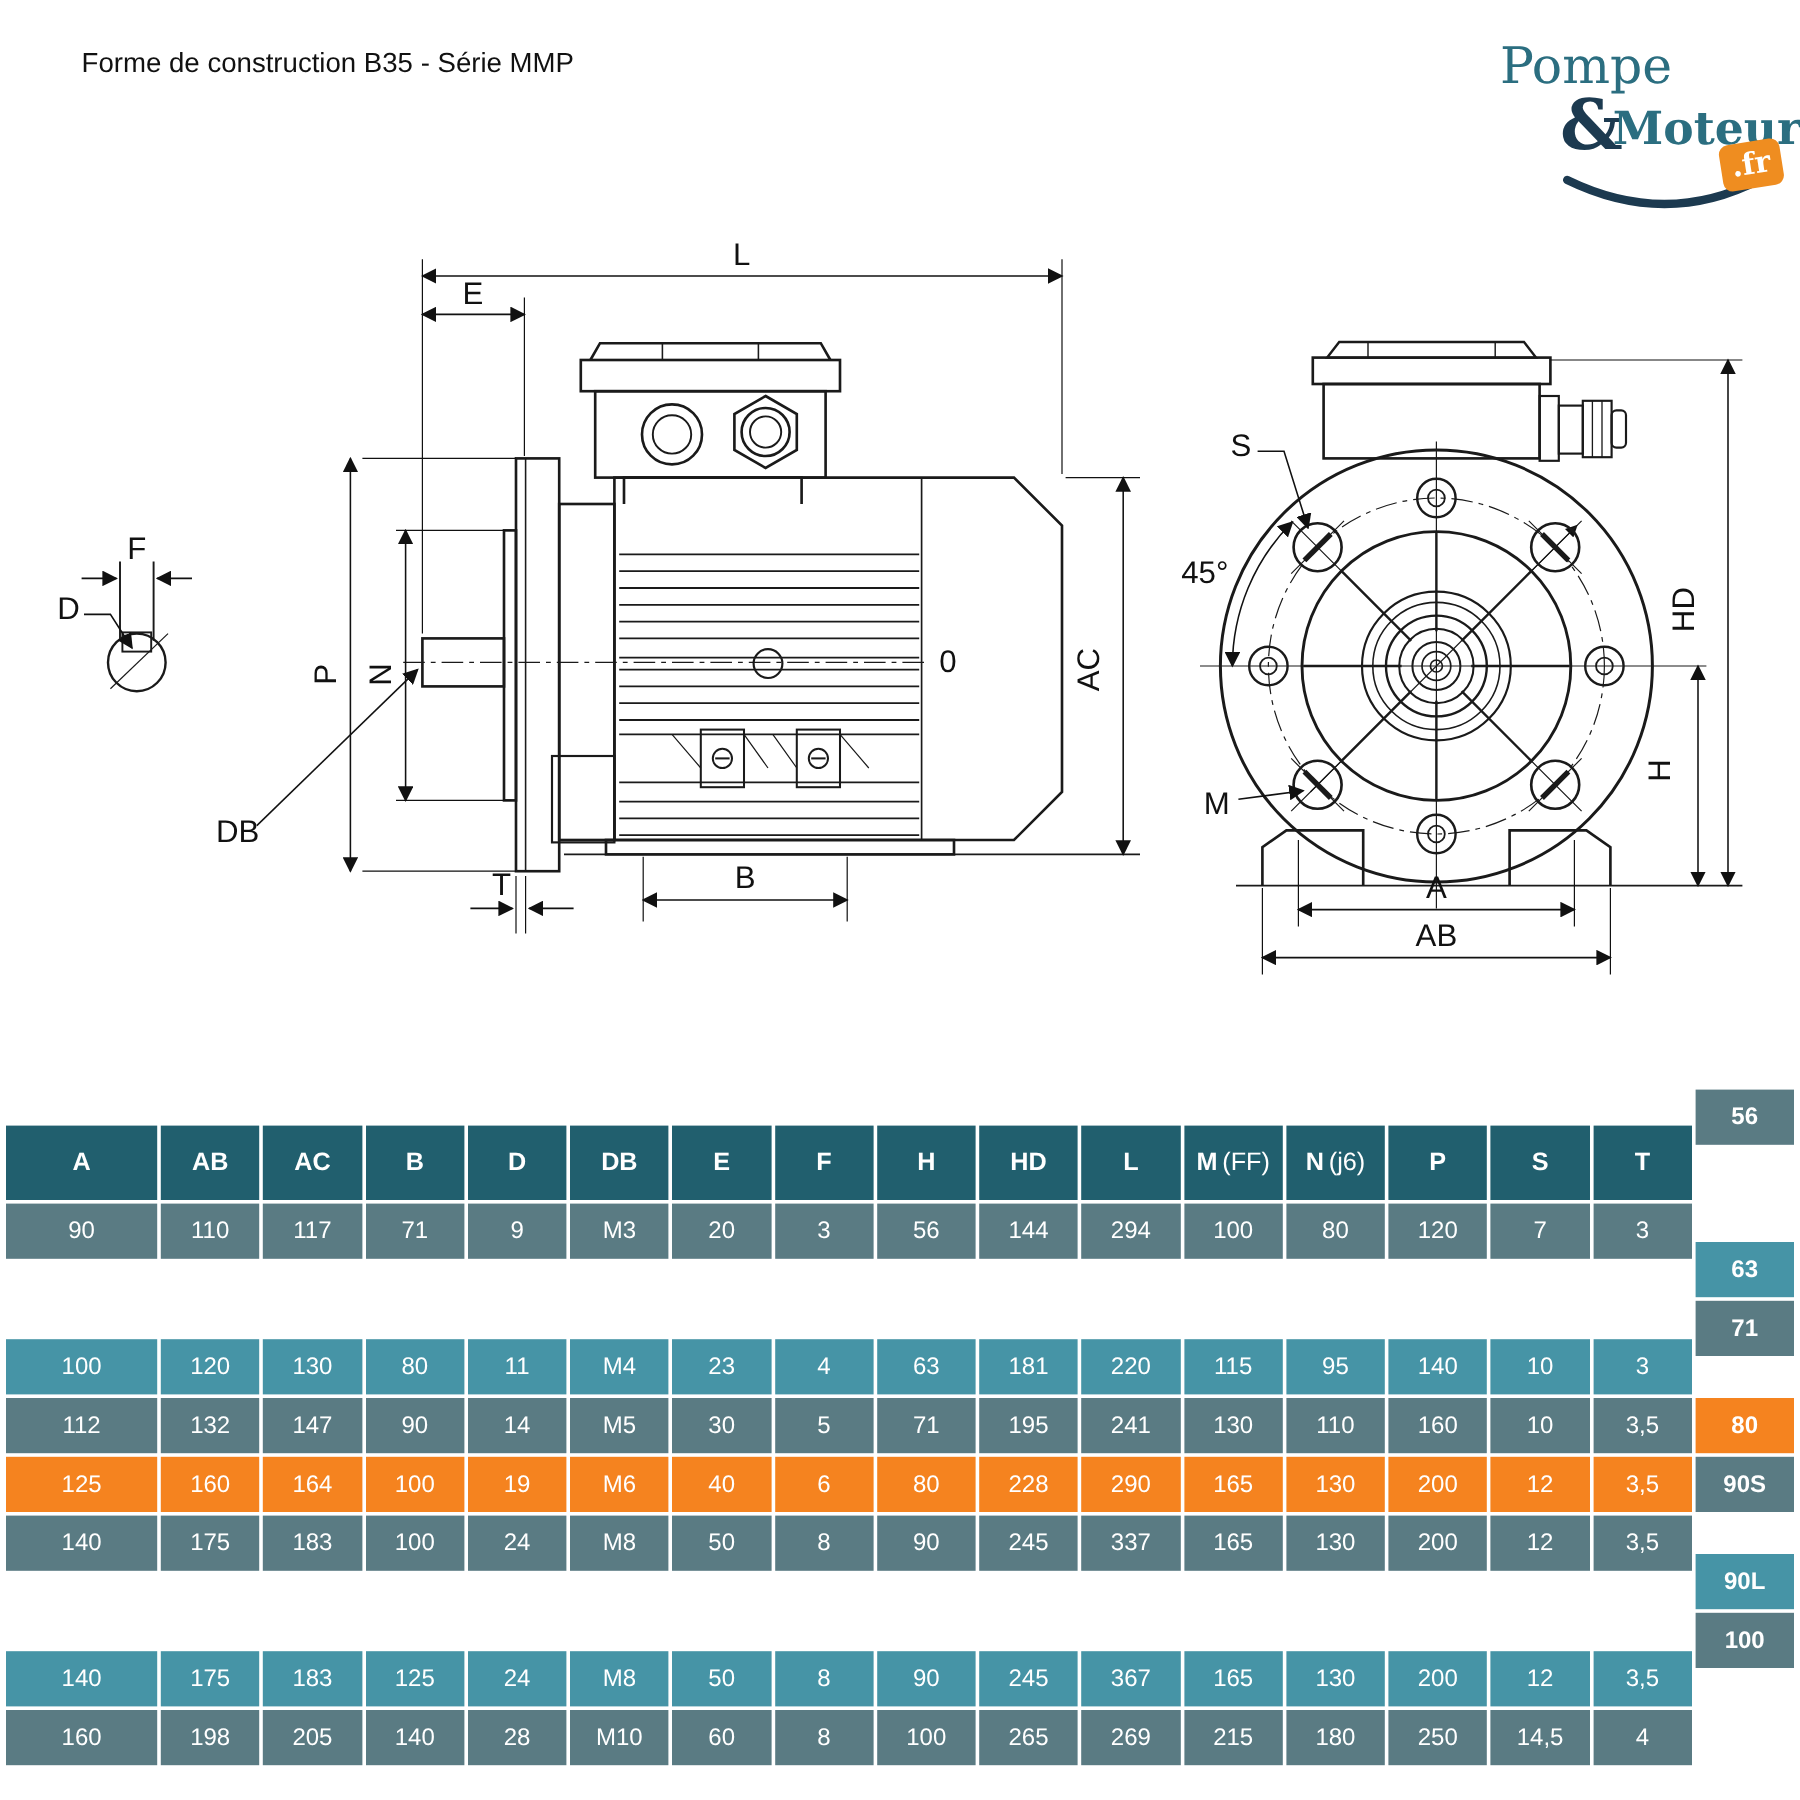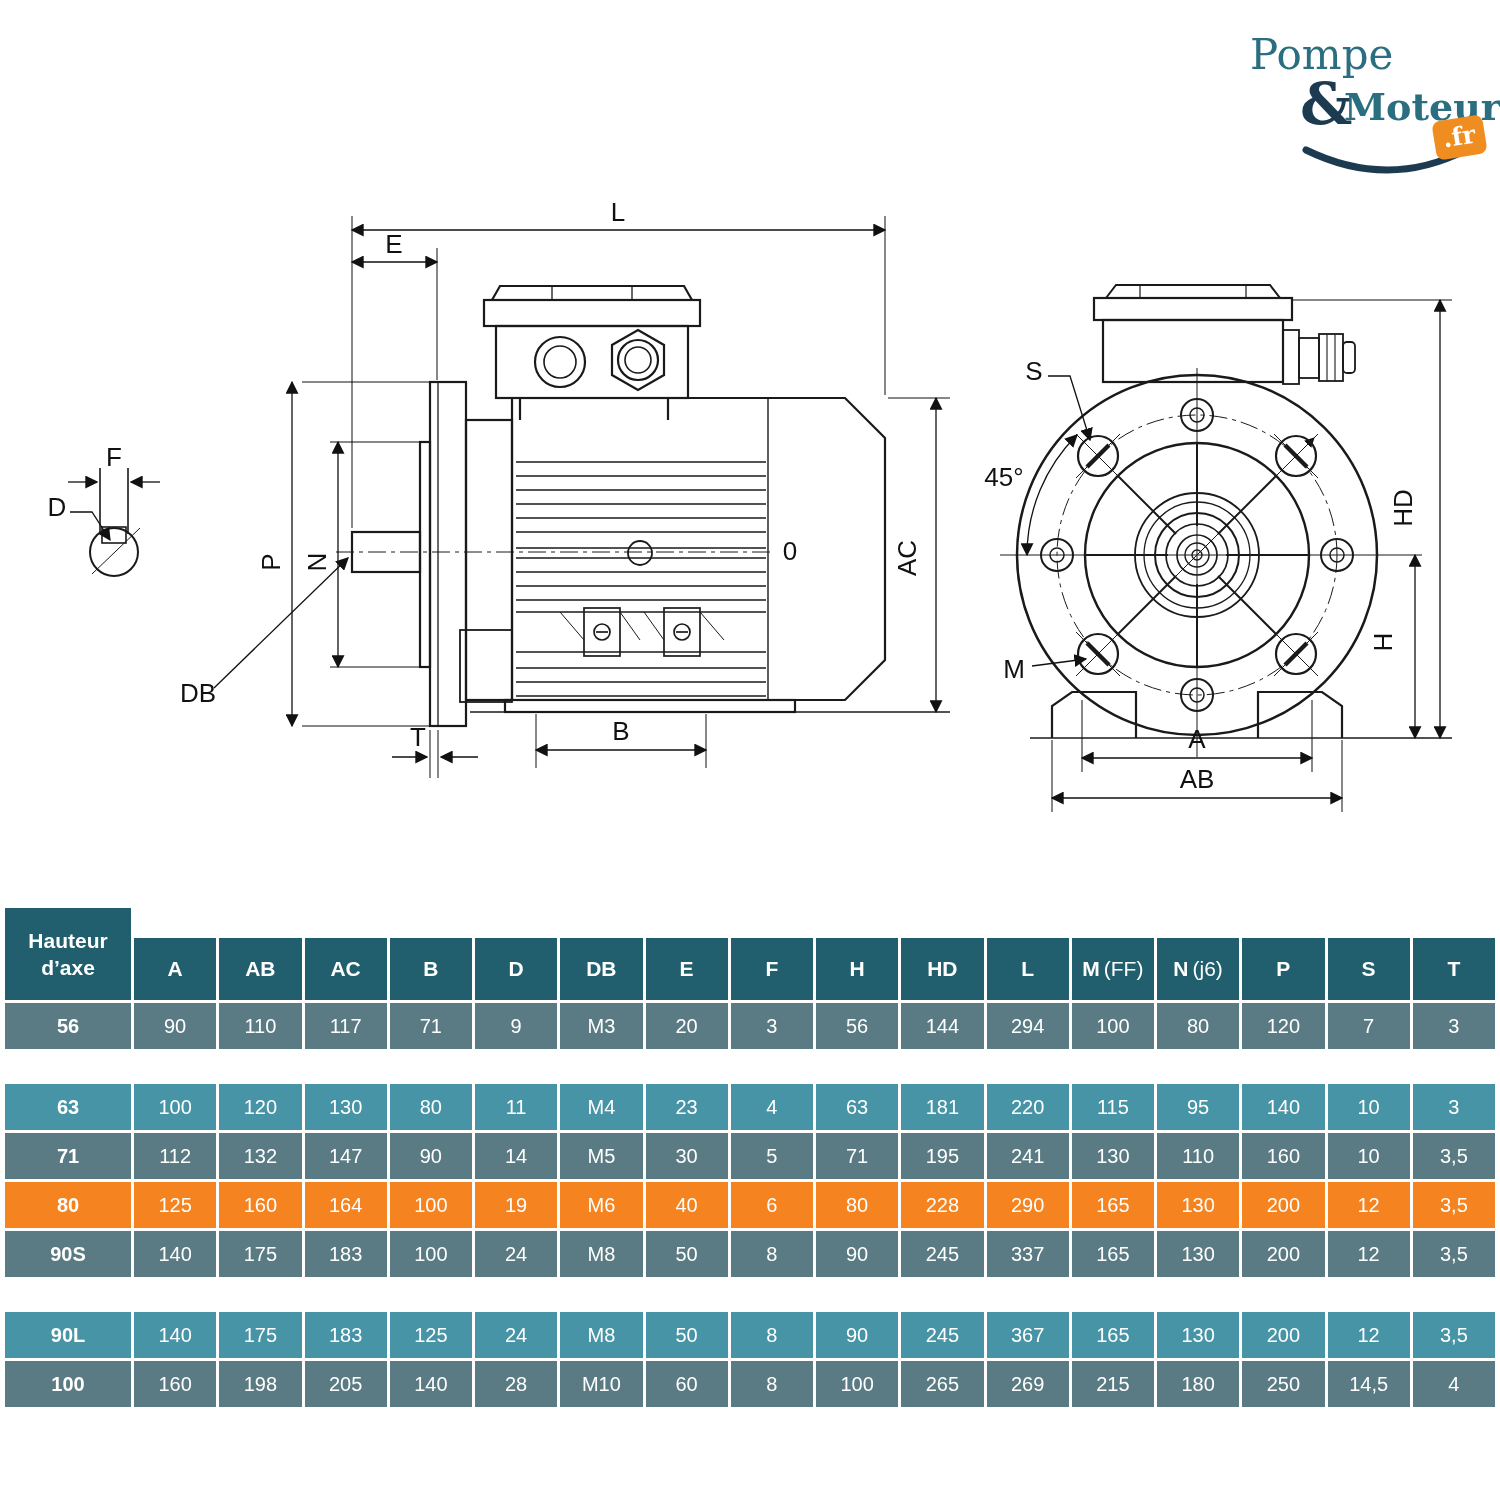--- a/index.html
+++ b/index.html
@@ -39,20 +39,21 @@
   #dim-table .a{background:var(--c-row-a);height:46px;}
   #dim-table .b{background:var(--c-row-b);height:46px;margin-top:32px;}
   #dim-table .highlight{background:var(--c-highlight);height:46px;}
 </style>
 </head>
 <body>
 
 <div id="root">
 
   <div id="titleblock">
+    <div id="page-subtitle">Forme de construction B35 - Série MMP</div>
   </div>
 
   <div id="logo">
     <svg width="255" height="160" viewBox="0 0 255 160">
       <path d="M68,132 Q150,172 228,132" fill="none" stroke="var(--logo-navy)" stroke-width="7" stroke-linecap="round"></path>
     </svg>
     <span class="logo-w1">Pompe</span>
     <span class="logo-amp">&amp;</span>
     <span class="logo-w2">Moteur</span>
     <span class="logo-fr">.fr</span>
@@ -249,21 +250,20 @@
       <text x="1004" y="486">45°</text>
       <text x="1014" y="678">M</text>
       <text x="1412" y="508" transform="rotate(-90 1412 508)">HD</text>
       <text x="1392" y="642" transform="rotate(-90 1392 642)">H</text>
       <text x="1197" y="748">A</text>
       <text x="1197" y="788">AB</text>
     </g>
   </svg>
 
   <div id="dim-table">
-      <div class="cell corner">Hauteur d’axe</div>
       <div class="hc">
         <div class="hcin">
           <span>A</span>
         </div>
       </div>
       <div class="hc">
         <div class="hcin">
           <span>AB</span>
         </div>
       </div>

